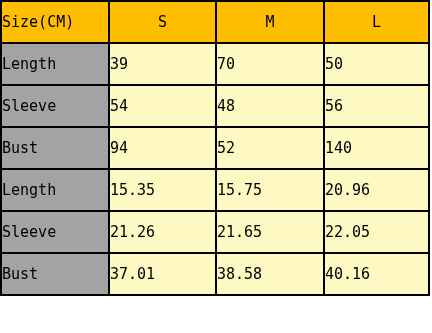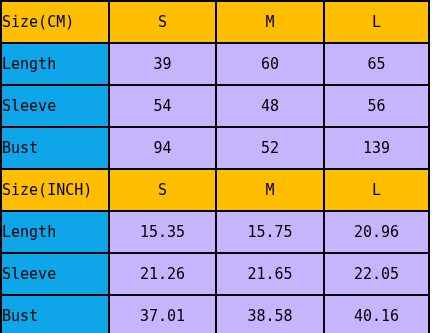--- a/index.html
+++ b/index.html
@@ -43,37 +43,37 @@
     padding: 0 0 0 0;
     font-size: 15px;
     line-height: 40px;
     color: #000000;
     white-space: nowrap;
     overflow: hidden;
   }
 
   
   td.label {
-    background: #0ea5e9;
+    background: #a3a3a3;
     text-align: left;
     padding-left: 4px;
   }
 
   
   tr.section-row td {
     background: #FFBE00;
   }
   tr.section-row td.value {
     text-align: center;
   }
 
   
   td.value {
-    background: #c4b5fd;
-    text-align: center;
+    background: #fef9c3;
+    text-align: left;
   }
 </style>
 </head>
 <body>
 
 <div id="size-chart">
   <table class="chart">
     <colgroup>
       <col class="c-label">
       <col class="c-s">
@@ -85,44 +85,38 @@
       <tr class="section-row">
         <td class="label">Size(CM)</td>
         <td class="value">S</td>
         <td class="value">M</td>
         <td class="value">L</td>
       </tr>
 
       <tr>
         <td class="label">Length</td>
         <td class="value">39</td>
-        <td class="value">60</td>
-        <td class="value">65</td>
+        <td class="value">70</td>
+        <td class="value">50</td>
       </tr>
 
       <tr>
         <td class="label">Sleeve</td>
         <td class="value">54</td>
         <td class="value">48</td>
         <td class="value">56</td>
       </tr>
 
       <tr>
         <td class="label">Bust</td>
         <td class="value">94</td>
         <td class="value">52</td>
-        <td class="value">139</td>
+        <td class="value">140</td>
       </tr>
 
-      <tr class="section-row">
-        <td class="label">Size(INCH)</td>
-        <td class="value">S</td>
-        <td class="value">M</td>
-        <td class="value">L</td>
-      </tr>
 
       <tr>
         <td class="label">Length</td>
         <td class="value">15.35</td>
         <td class="value">15.75</td>
         <td class="value">20.96</td>
       </tr>
 
       <tr>
         <td class="label">Sleeve</td>

